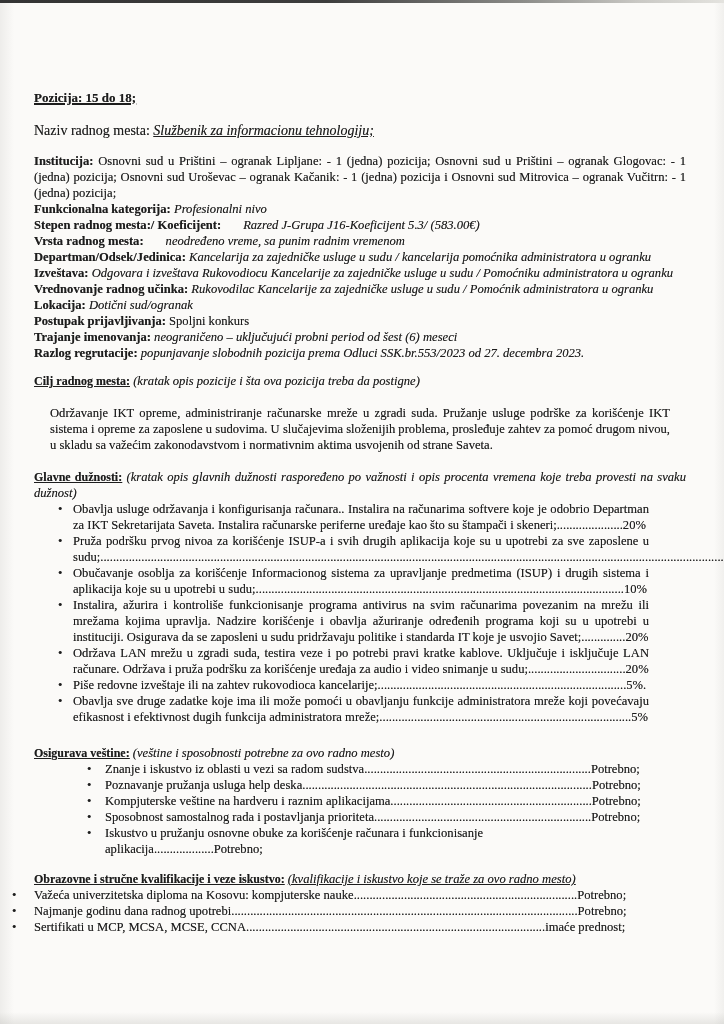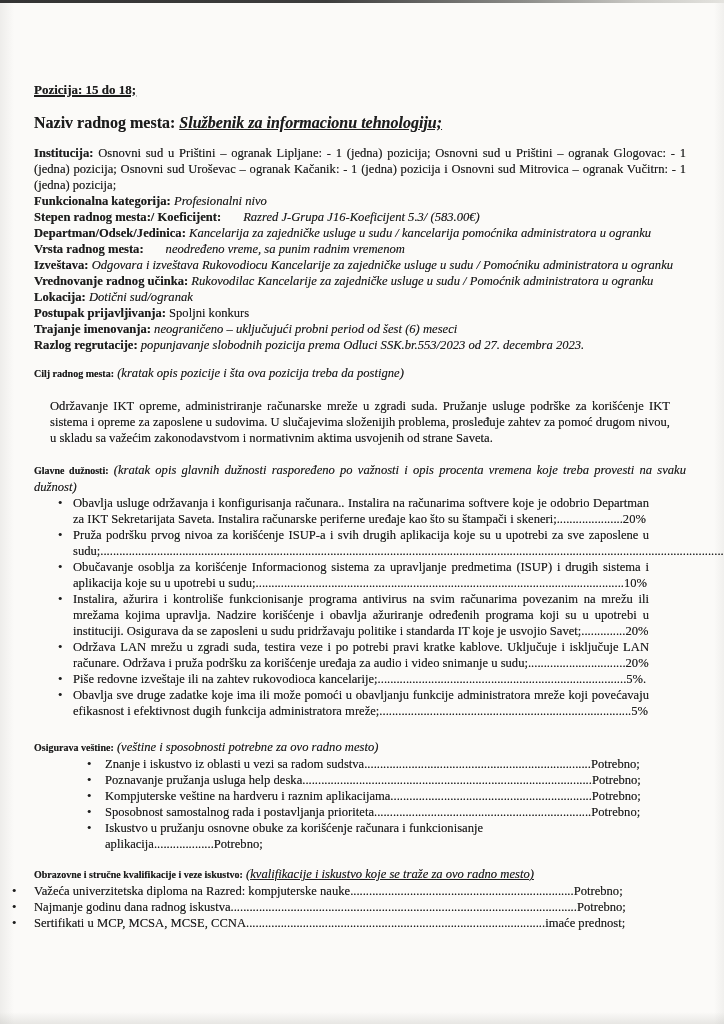--- a/index.html
+++ b/index.html
@@ -1,34 +1,34 @@
 <!DOCTYPE html>
 <html lang="sr"><head>
 <meta charset="utf-8">
 <style>
   html,body{margin:0;padding:0;background:#d8d7d4;}
   .page{position:relative;width:724px;height:1024px;background:#fbfaf8;overflow:hidden;
         font-family:"Liberation Serif","DejaVu Serif",serif;color:#1d1d1d;}
-  .content{position:absolute;left:34px;top:0;width:652px;font-size:12.6px;line-height:16px;
+  .content{position:absolute;left:34px;top:8px;width:652px;font-size:12.6px;line-height:16px;
            text-shadow:0 0 0.3px rgba(30,30,30,0.55);}
   p{margin:0;}
   .pozicija{margin-top:82px;font-size:13px;font-weight:700;text-decoration:underline;text-decoration-thickness:1.5px;}
-  .naziv{margin-top:16px;font-size:16px;line-height:18px;font-weight:700;}
+  .naziv{margin-top:16px;font-size:14px;line-height:18px;font-weight:400;}
   .naziv .jt{font-style:italic;text-decoration:underline;}
   .details{margin-top:13px;}
   .detail{margin:0;}
   .detail .lbl{font-weight:700;}
   .it{font-style:italic;margin-top:32px;}
   .tabsp{display:inline-block;width:22px;}
   .justify{text-align:justify;}
   .section#cilj{margin-top:12px;}
   .section#duznosti{margin-top:10px;}
   .section#vestine{margin-top:20px;}
   .section#kvalifikacije{margin-top:14px;}
-  .sec-head .h{font-weight:700;font-size:10px;text-decoration-thickness:1.3px;}
+  .sec-head .h{font-weight:700;font-size:12px;text-decoration:underline;text-decoration-thickness:1.3px;}
   .note{font-style:italic;}
   .note.u{text-decoration:underline;}
   .para{margin:16px;}
   ul.leaders{list-style:none;margin:0;padding:0;}
   ul.leaders li{position:relative;}
   ul.leaders li::before{content:"\2022";position:absolute;top:0;}
   ul.duties li{margin-left:39px;padding-right:37px;text-align:justify;}
   ul.duties li::before{left:-15px;}
   ul.skills li{margin-left:71px;padding-right:44px;}
   ul.skills li::before{left:-18px;}
@@ -56,22 +56,22 @@
   <div class="content">
 
     <p class="pozicija">Pozicija: 15 do 18;</p>
 
     <p class="naziv"><span>Naziv radnog mesta:</span> <span class="jt">Službenik za informacionu tehnologiju;</span></p>
 
     <div class="details">
         <p class="detail justify"><span class="lbl">Institucija:</span> <span class="val">Osnovni sud u Prištini – ogranak Lipljane: - 1 (jedna) pozicija; Osnovni sud u Prištini – ogranak Glogovac: - 1 (jedna) pozicija; Osnovni sud Uroševac – ogranak Kačanik: - 1 (jedna) pozicija i Osnovni sud Mitrovica – ogranak Vučitrn: - 1 (jedna) pozicija;</span></p>
         <p class="detail"><span class="lbl">Funkcionalna kategorija:</span> <span class="val it">Profesionalni nivo</span></p>
         <p class="detail"><span class="lbl">Stepen radnog mesta:/ Koeficijent:</span><span class="tabsp"></span><span class="val it">Razred J-Grupa J16-Koeficijent 5.3/ (583.00€)</span></p>
+        <p class="detail"><span class="lbl">Vrsta radnog mesta:</span><span class="tabsp"></span><span class="val it">neodređeno vreme, sa punim radnim vremenom</span></p>
         <p class="detail"><span class="lbl">Departman/Odsek/Jedinica:</span> <span class="val it">Kancelarija za zajedničke usluge u sudu / kancelarija pomoćnika administratora u ogranku</span></p>
-        <p class="detail"><span class="lbl">Vrsta radnog mesta:</span><span class="tabsp"></span><span class="val it">neodređeno vreme, sa punim radnim vremenom</span></p>
         <p class="detail"><span class="lbl">Izveštava:</span> <span class="val it">Odgovara i izveštava Rukovodiocu Kancelarije za zajedničke usluge u sudu / Pomoćniku administratora u ogranku</span></p>
         <p class="detail"><span class="lbl">Vrednovanje radnog učinka:</span> <span class="val it">Rukovodilac Kancelarije za zajedničke usluge u sudu / Pomoćnik administratora u ogranku</span></p>
         <p class="detail"><span class="lbl">Lokacija:</span> <span class="val it">Dotični sud/ogranak</span></p>
         <p class="detail"><span class="lbl">Postupak prijavljivanja:</span> <span class="val">Spoljni konkurs</span></p>
         <p class="detail"><span class="lbl">Trajanje imenovanja:</span> <span class="val it">neograničeno – uključujući probni period od šest (6) meseci</span></p>
         <p class="detail"><span class="lbl">Razlog regrutacije:</span> <span class="val it">popunjavanje slobodnih pozicija prema Odluci SSK.br.553/2023 od 27. decembra 2023.</span></p>
       </div>
 
     <div class="section" id="cilj">
       <p class="sec-head"><span class="h">Cilj radnog mesta:</span> <span class="note">(kratak opis pozicije i šta ova pozicija treba da postigne)</span></p>
@@ -98,20 +98,20 @@
           <li><span class="txt">Poznavanje pružanja usluga help deska</span><span class="dots">............................................................................................</span><span class="pct">Potrebno;</span></li>
           <li><span class="txt">Kompjuterske veštine na hardveru i raznim aplikacijama</span><span class="dots">................................................................</span><span class="pct">Potrebno;</span></li>
           <li><span class="txt">Sposobnost samostalnog rada i postavljanja prioriteta</span><span class="dots">.....................................................................</span><span class="pct">Potrebno;</span></li>
           <li><span class="txt">Iskustvo u pružanju osnovne obuke za korišćenje računara i funkcionisanje aplikacija</span><span class="dots">...................</span><span class="pct">Potrebno;</span></li>
         </ul>
     </div>
 
     <div class="section" id="kvalifikacije">
       <p class="sec-head"><span class="h">Obrazovne i stručne kvalifikacije i veze iskustvo:</span> <span class="note u">(kvalifikacije i iskustvo koje se traže za ovo radno mesto)</span></p>
       <ul class="leaders quals">
-          <li><span class="txt">Važeća univerzitetska diploma na Razred: kompjuterske nauke</span><span class="dots">.......................................................................</span><span class="pct">Potrebno;</span></li>
-          <li><span class="txt">Najmanje godinu dana radnog iskustva</span><span class="dots">..............................................................................................................</span><span class="pct">Potrebno;</span></li>
+          <li><span class="txt">Važeća univerzitetska diploma na Kosovu: kompjuterske nauke</span><span class="dots">.......................................................................</span><span class="pct">Potrebno;</span></li>
+          <li><span class="txt">Najmanje godinu dana radnog upotrebi</span><span class="dots">..............................................................................................................</span><span class="pct">Potrebno;</span></li>
           <li><span class="txt">Sertifikati u MCP, MCSA, MCSE, CCNA</span><span class="dots">...............................................................................................</span><span class="pct">imaće prednost;</span></li>
         </ul>
     </div>
 
   </div>
 </div>
 
 </body></html>

